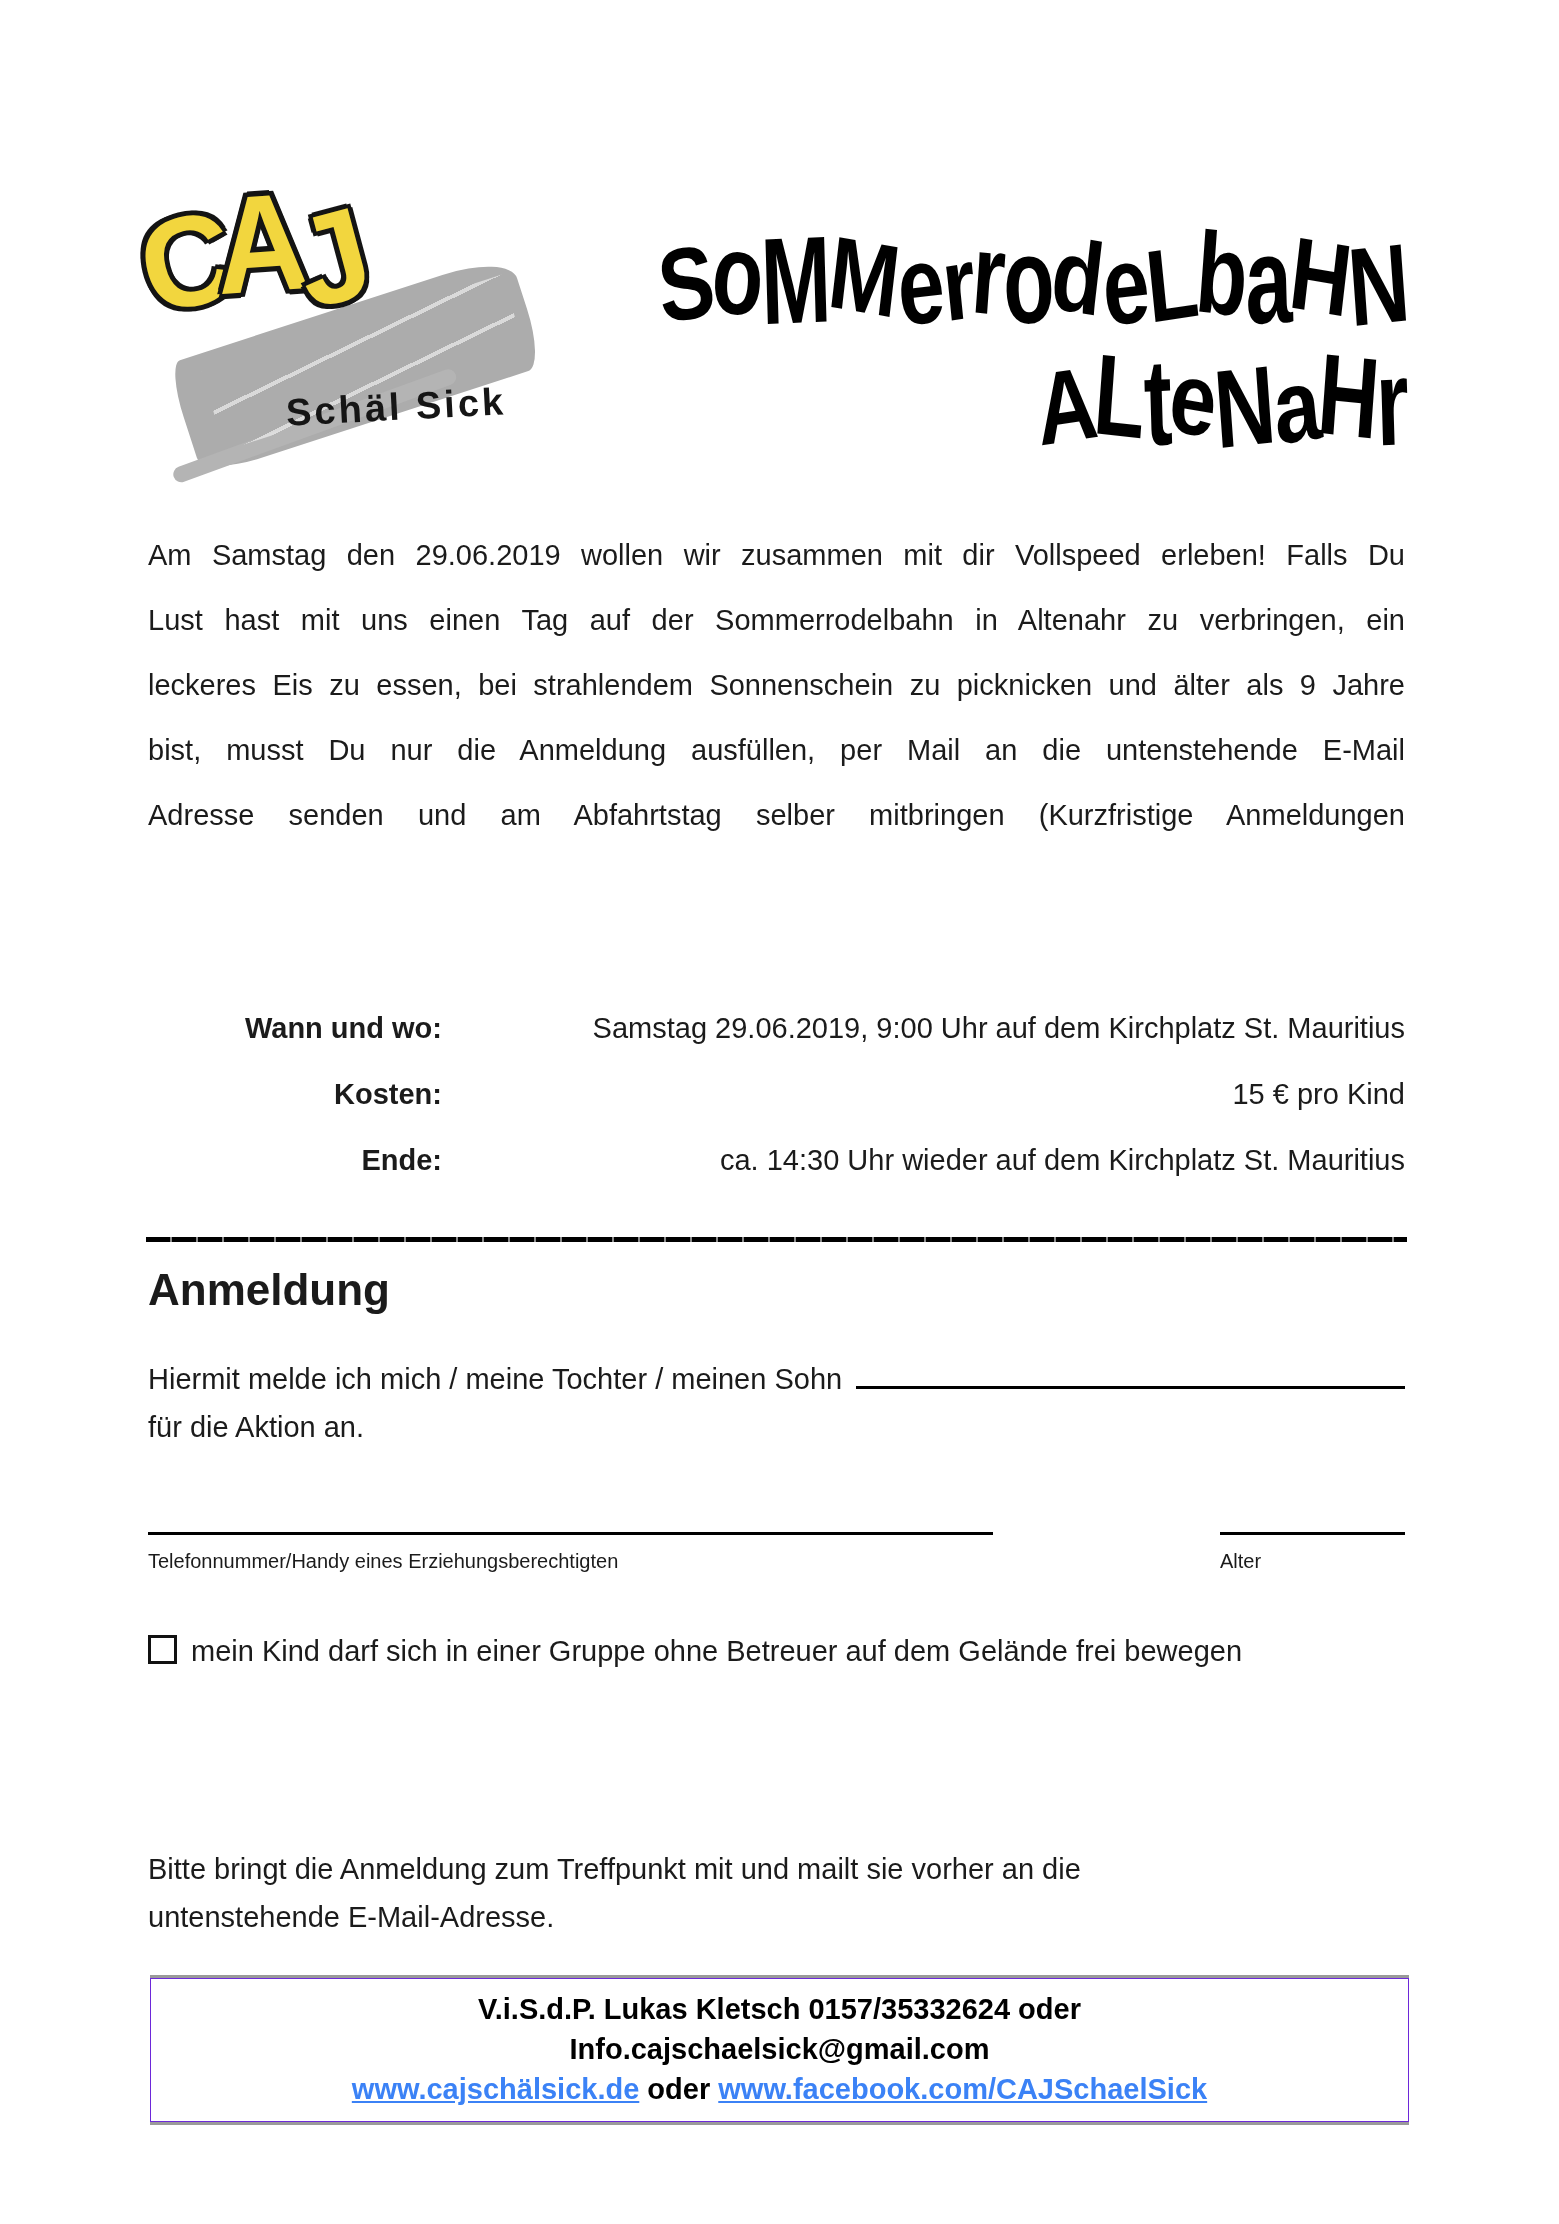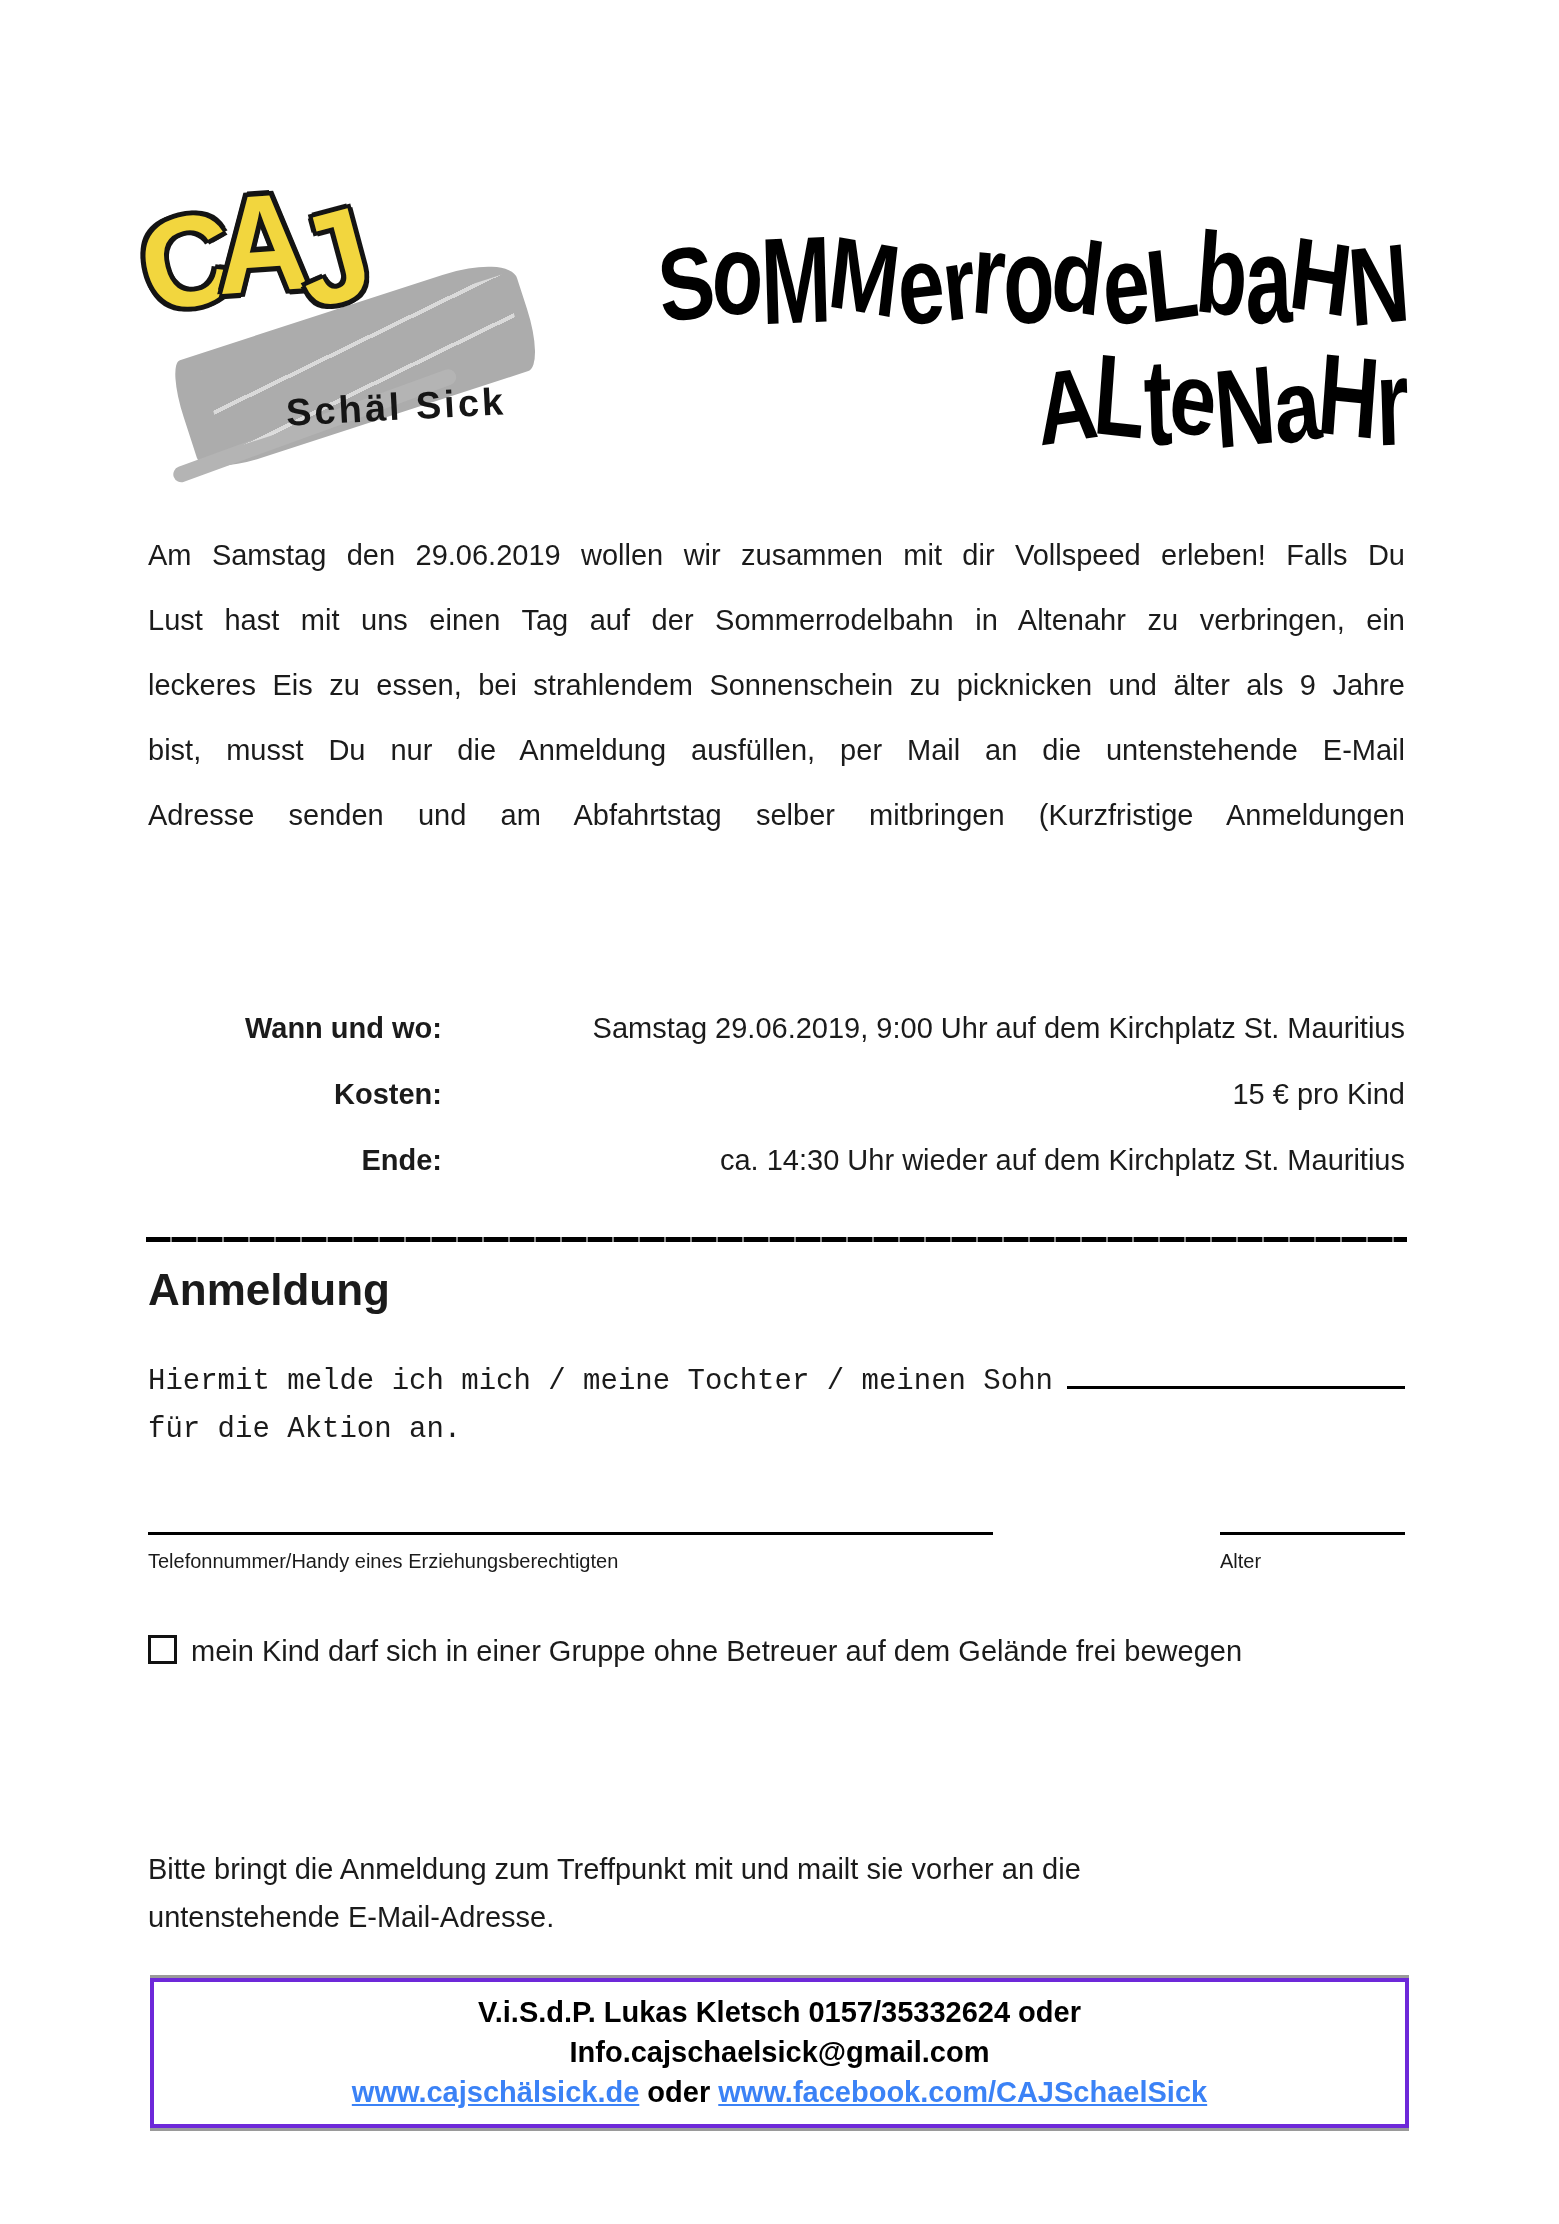--- a/index.html
+++ b/index.html
@@ -53,21 +53,21 @@
   
   .details{position:absolute;left:148px;right:154px;top:995px;font-size:29px;text-align:right;}
   .drow{display:flex;line-height:66px;}
   .dlabel{flex:0 0 294px;font-weight:bold;}
   .dvalue{flex:1;}
   
   .divider{position:absolute;left:146px;right:152px;top:1237px;height:5px;
     background:repeating-linear-gradient(90deg,#000 0 24px,#8b8b8b 24px 26px);}
   .h-anmeldung{position:absolute;left:148px;top:1268px;font-size:44px;font-weight:bold;line-height:44px;}
   
-  .sentence{position:absolute;left:148px;right:154px;top:1352px;font-size:29px;line-height:48px;font-family:Liberation Mono, monospace;}
+  .sentence{position:absolute;left:148px;right:154px;top:1352px;font-size:29px;line-height:48px;}
   .sline1{display:flex;align-items:baseline;}
   .sline1 .stext{white-space:nowrap;margin-right:14px;}
   .blank{border-bottom:3px solid #000;height:34px;}
   .grow{flex:1;}
   
   .fieldrow{position:absolute;left:148px;right:154px;display:flex;}
   .fieldcol .label{font-size:20px;line-height:40px;margin-top:6px;}
   .blanks1{top:1498px;}
   .col-phone{width:845px;}
   .col-age{width:185px;margin-left:auto;}
@@ -75,21 +75,21 @@
   .col-place{width:222px;}
   .col-sign{width:715px;margin-left:auto;}
   
   .cbrow{position:absolute;left:148px;right:154px;top:1628px;font-size:29px;line-height:46px;}
   .cbox{display:inline-block;width:23px;height:23px;border:3px solid #111;
     margin-right:14px;vertical-align:-3px;background:#fff;}
   
   .note{position:absolute;left:148px;right:154px;top:1845px;font-size:29px;line-height:48px;}
   
   .footerbox{position:absolute;left:150px;right:150px;top:1978px;
-    border:4px solid #6d28d9;
+    border:1px solid #6d28d9;
     box-shadow:0 -3px 0 #9a9a9a,0 3px 0 #9a9a9a;
     text-align:center;padding:10px 8px 12px 8px;
     font-size:29px;font-weight:bold;line-height:40px;color:#000;}
   .footerbox a{color:#3b82f6;text-decoration:underline;}
 </style>
 </head>
 <body>
 
 <div class="page">
 

